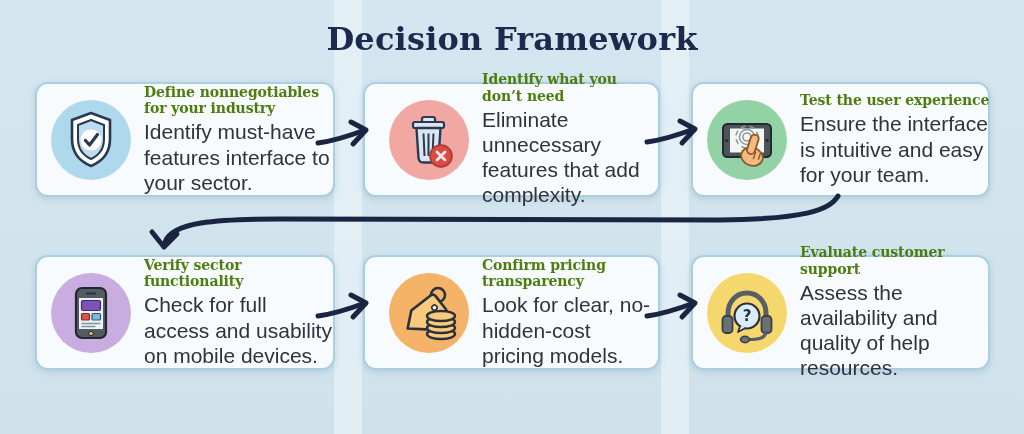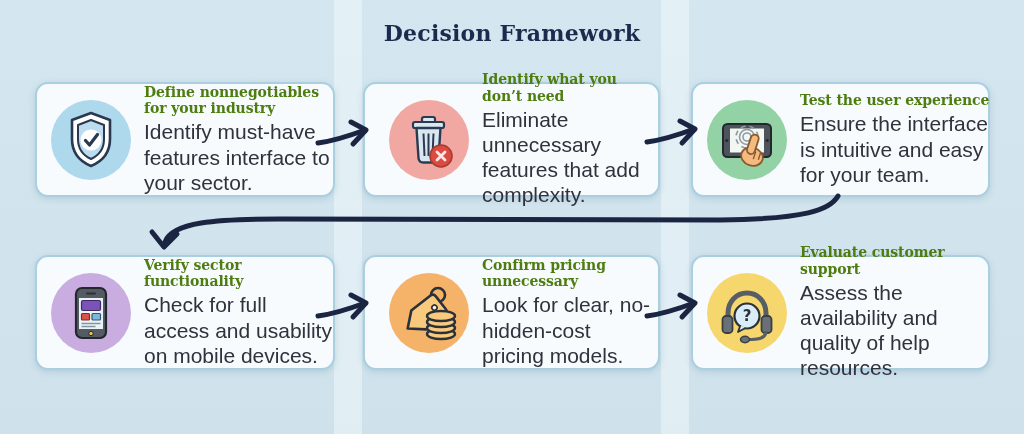--- a/index.html
+++ b/index.html
@@ -13,21 +13,21 @@
   .bg-band{
     position:absolute;top:0;bottom:0;width:28px;
     background:rgba(238,247,251,0.55);
   }
   .band-1{left:334px;}
   .band-2{left:661px;}
   .title{
     position:absolute;top:20px;left:0;width:1024px;
     text-align:center;margin:0;
     font-family:"DejaVu Serif", serif;
-    font-weight:bold;font-size:22px;letter-spacing:0.2px;
+    font-weight:bold;font-size:32px;letter-spacing:0.2px;
     color:#1d2a4e;
   }
   .card{
     position:absolute;height:115px;box-sizing:border-box;
     background:#f7fbfd;
     border:2px solid #a9cfe1;border-radius:13px;
     box-shadow:0 2px 6px rgba(96,138,162,0.25);
     display:flex;align-items:center;
     padding-left:14px;
   }
@@ -159,21 +159,21 @@
         </g>
         <g fill="#f9ca7e" stroke="#2b3139" stroke-width="2.4">
           <ellipse cx="52" cy="61" rx="14" ry="5"></ellipse>
           <ellipse cx="52" cy="55" rx="14" ry="5"></ellipse>
           <ellipse cx="52" cy="49" rx="14" ry="5"></ellipse>
           <ellipse cx="52" cy="43" rx="14" ry="5"></ellipse>
         </g>
       </svg>
     </div>
     <div class="text-block">
-      <p class="card-heading">Confirm pricing unnecessary</p>
+      <p class="card-heading">Confirm pricing transparency</p>
       <p class="card-body">Look for clear, no-hidden-cost pricing models.</p>
     </div>
   </div>
 
   <div class="card r2 c3">
     <div class="icon-circle bg-headset">
       <svg viewBox="0 0 80 80">
         <path d="M21 47 V40 C21 28.5 29.5 20 40 20 C50.5 20 59 28.5 59 40 V47" fill="none" stroke="#585e66" stroke-width="5" stroke-linecap="round"></path>
         <rect x="15.5" y="43" width="10" height="17" rx="3.5" fill="#6a7078" stroke="#3a3f45" stroke-width="1.8"></rect>
         <rect x="54.5" y="43" width="10" height="17" rx="3.5" fill="#6a7078" stroke="#3a3f45" stroke-width="1.8"></rect>

